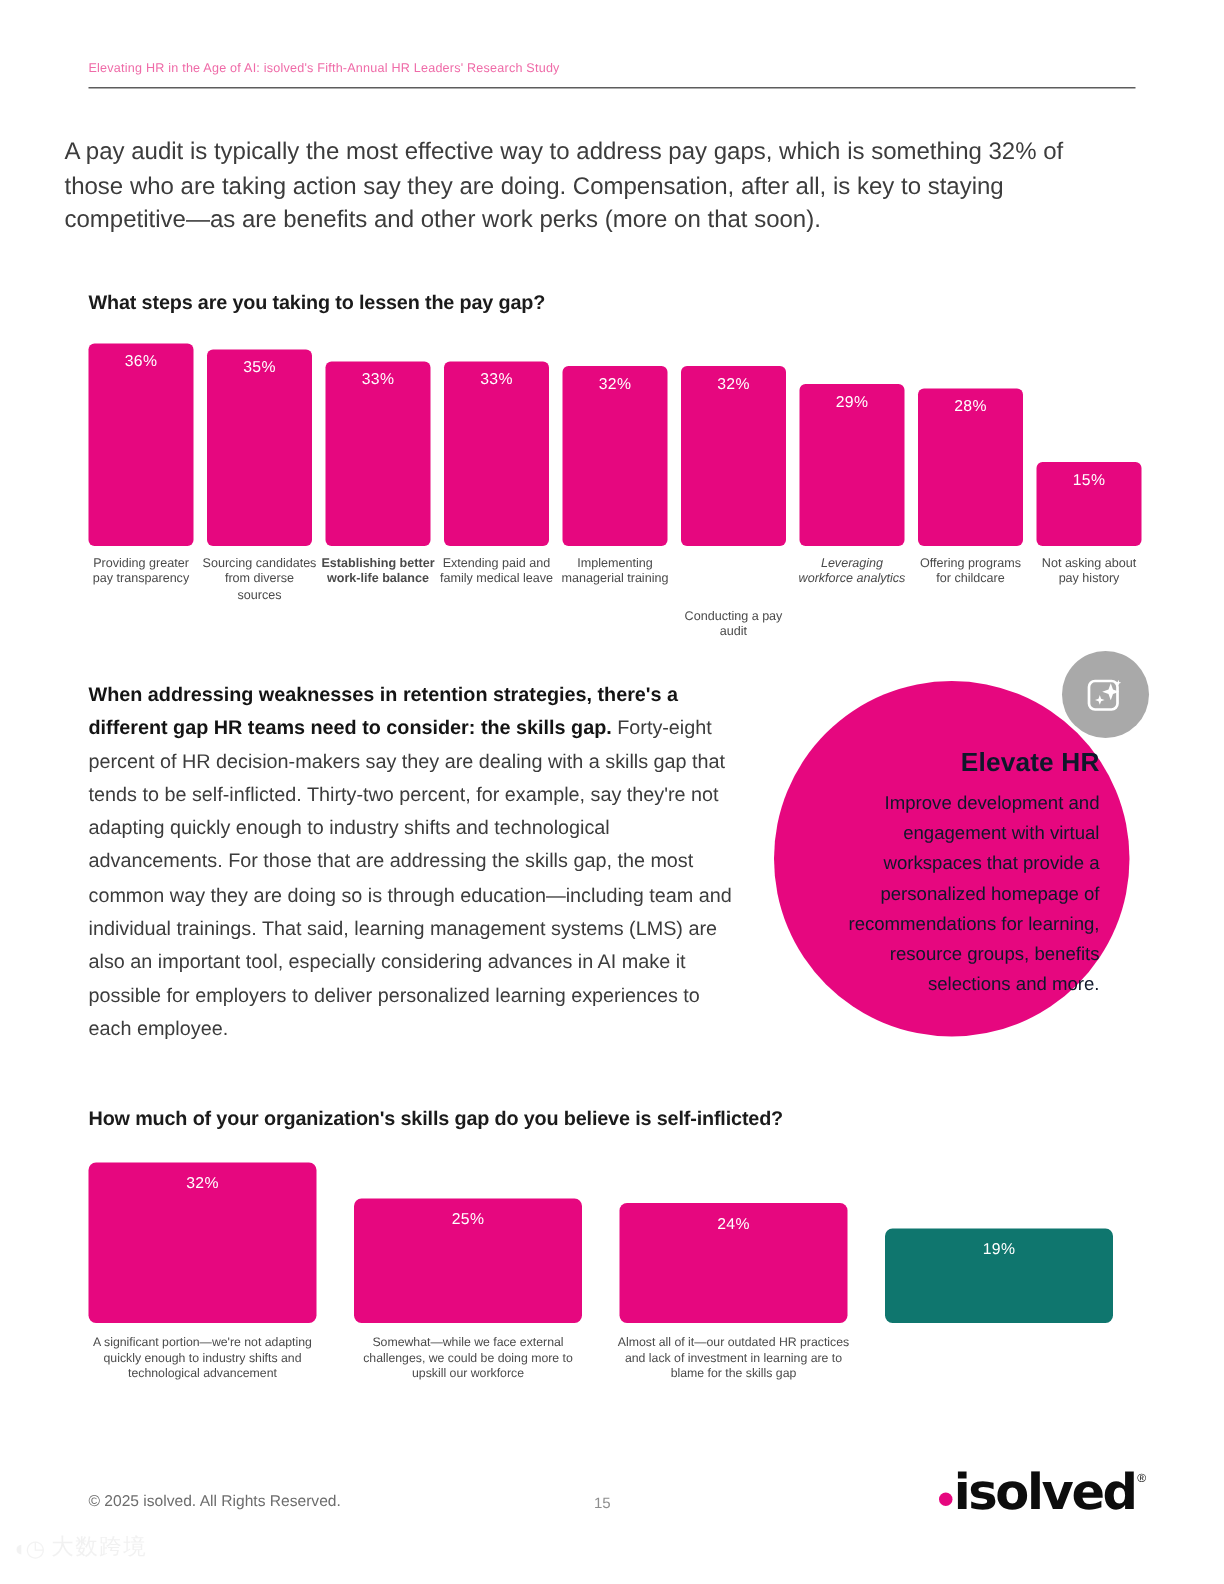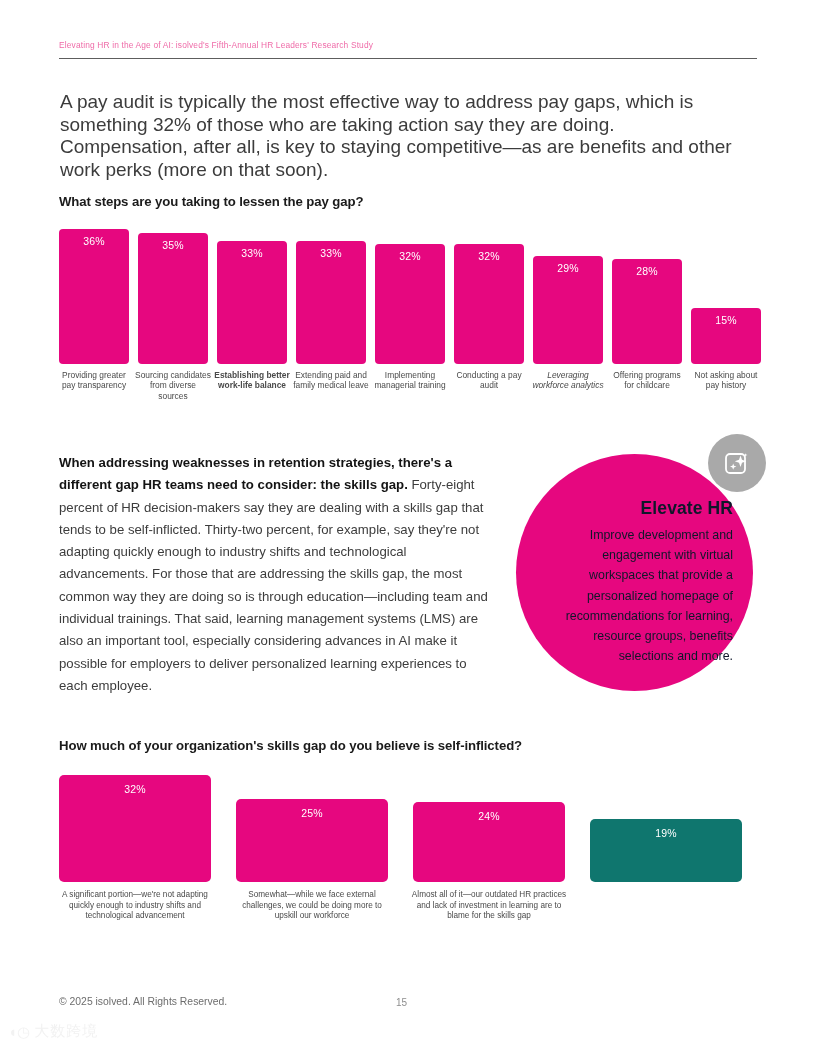--- a/index.html
+++ b/index.html
@@ -40,24 +40,24 @@
   }
   .doc-header .hrule {
     height: 1px;
     background: #5d5d5d;
     width: 100%;
   }
 
   
   .intro {
     position: absolute;
-    left: 60px;
+    left: 43px;
     top: 91px;
     width: 685px;
-    font-size: 19px;
+    font-size: 16px;
     line-height: 22.6px;
     color: #3c3c3c;
   }
 
   
   .q-title {
     position: absolute;
     font-size: 13.2px;
     font-weight: bold;
     color: #1b1b1b;
@@ -322,21 +322,21 @@
           <div class="c1-bar" style="height: 119.579px; background: rgb(230, 7, 127);">
             <div class="val">32%</div>
           </div>
         </div>
         <div class="c1-lbl" style="left: 313px;">Implementing managerial training</div>
         <div class="c1-col" style="left: 395px;">
           <div class="c1-bar" style="height: 119.579px; background: rgb(230, 7, 127);">
             <div class="val">32%</div>
           </div>
         </div>
-        <div class="c1-lbl" style="left: 392px;">Conducting a pay audit</div>
+        <div class="c1-lbl" style="left: 392px; margin-top: 35px;">Conducting a pay audit</div>
         <div class="c1-col" style="left: 474px;">
           <div class="c1-bar" style="height: 108.368px; background: rgb(230, 7, 127);">
             <div class="val">29%</div>
           </div>
         </div>
         <div class="c1-lbl" style="left: 471px; font-style: italic;">Leveraging workforce analytics</div>
         <div class="c1-col" style="left: 553px;">
           <div class="c1-bar" style="height: 104.632px; background: rgb(230, 7, 127);">
             <div class="val">28%</div>
           </div>
@@ -395,19 +395,24 @@
         <div class="c2-col" style="left: 531px; width: 152px;">
           <div class="c2-bar" style="width: 152px; height: 63.3333px; background: #0f766e;">
             <div class="val">19%</div>
           </div>
         </div>
       </div>
   </div>
 
   <div class="footer-copy">© 2025 isolved. All Rights Reserved.</div>
   <div class="footer-page">15</div>
+  <div class="logo">
+    <div class="logo-dot"></div>
+    <div class="logo-text">isolved</div>
+    <div class="logo-reg">®</div>
+  </div>
 
   <div class="watermark">
     <span class="wm-mark">◖◷</span>
     <span class="wm-text">大数跨境</span>
   </div>
 
 </div>
 
 </body></html>

